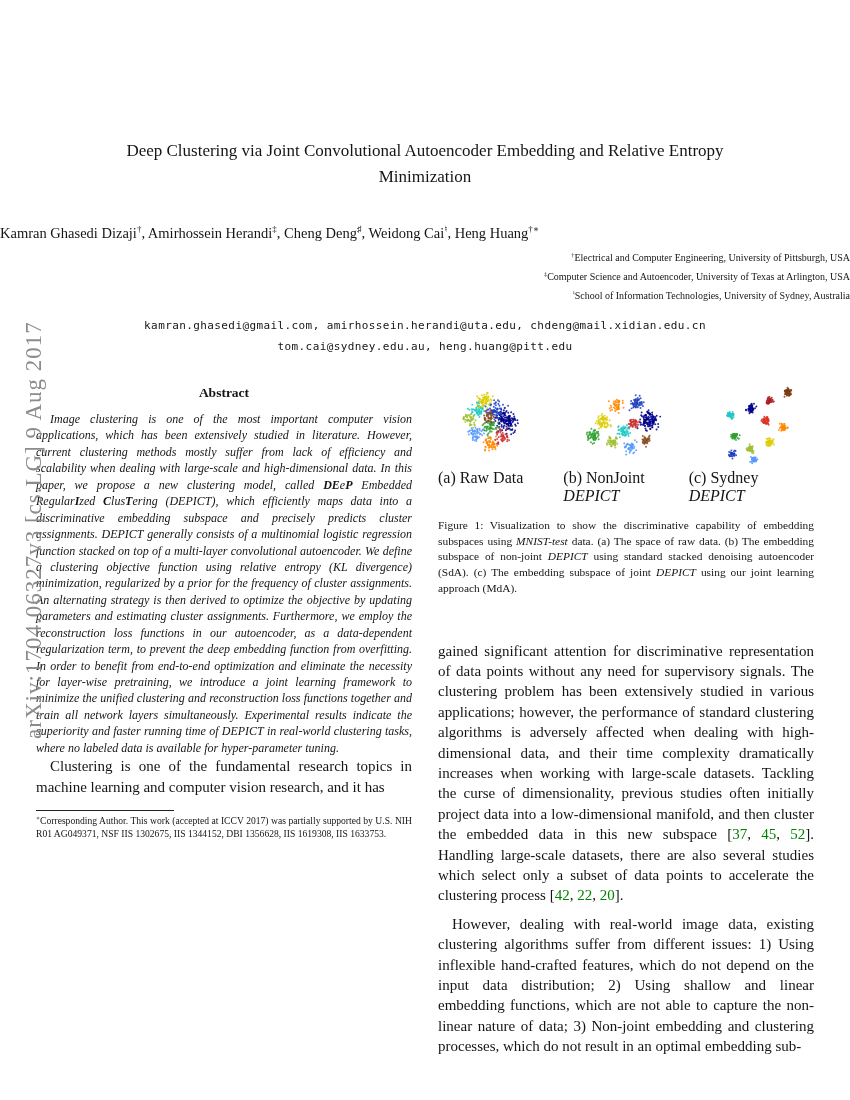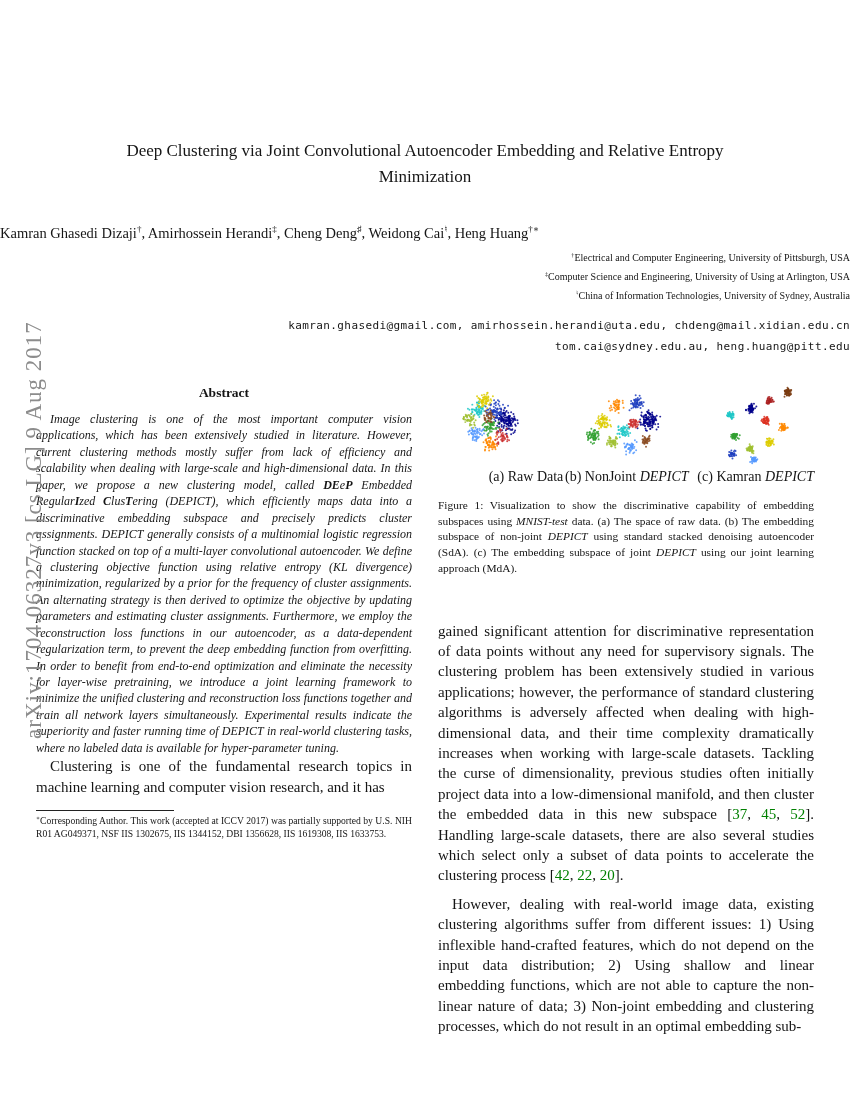--- a/index.html
+++ b/index.html
@@ -15,21 +15,21 @@
     transform:translate(-50%,-50%) rotate(-90deg);
     white-space:nowrap; color:var(--watermark,#8c8c8c);
     font-size:23px; letter-spacing:1px;
   }
   .title {
     width:680px; margin:0 auto; text-align:center;
     font-size:17px; font-weight:normal; line-height:1.5;
   }
   .authors { margin-top:36px; text-align:left; font-size:14.5px; }
   .affils  { margin-top:6px; text-align:right; font-size:10px; line-height:19px; }
-  .emails  { margin-top:10px; text-align:right;
+  .emails  { margin-top:10px; text-align:center;
     font-family:"DejaVu Sans Mono","Liberation Mono",monospace;
     font-size:11px; line-height:21px; letter-spacing:0.4px; }
   .sup { vertical-align:super; font-size:0.62em; line-height:0; }
   .b { font-weight:bold; }
   .i { font-style:italic; }
   .cite { color:var(--citation,#008000); }
 
   .columns { display:flex; gap:26px; padding:0 36px; margin-top:20px; }
   .col { flex:1 1 0; min-width:0; }
 
@@ -43,40 +43,40 @@
   .indent { text-indent:14px; }
 
   .footnote { margin-top:13px; }
   .footnote-rule { width:138px; border-top:1px solid #222; margin-bottom:4px; }
   .footnote-text { font-size:9.6px; line-height:1.32; text-align:justify; }
 
   .figure { margin-top:2px; }
   .fig-panels { display:flex; justify-content:space-between; align-items:center; }
   .panel { width:110px; height:88px; display:block; }
   .fig-subcaps { display:flex; margin-top:2px; }
-  .fig-subcaps > div { flex:1 1 0; text-align:right; font-size:14px; }
+  .fig-subcaps > div { flex:1 1 0; text-align:left; font-size:16px; }
   .fig-caption { margin-top:13px; font-size:11.4px; line-height:1.38; text-align:justify; hyphens:auto; }
   .para1 { margin-top:44px; }
   .para2 { margin-top:8px; }
 </style>
 </head>
 <body>
 
 <div class="page">
 
   <div class="watermark">arXiv:1704.06327v3  [cs.LG]  9 Aug 2017</div>
 
   <h1 class="title">Deep Clustering via Joint Convolutional Autoencoder Embedding and Relative Entropy Minimization</h1>
 
   <div class="authors"><span>Kamran Ghasedi Dizaji</span><span class="sup">†</span><span>, Amirhossein Herandi</span><span class="sup">‡</span><span>, Cheng Deng</span><span class="sup">♯</span><span>, Weidong Cai</span><span class="sup">♮</span><span>, Heng Huang</span><span class="sup">†∗</span></div>
 
   <div class="affils">
     <div><span class="sup">†</span><span>Electrical and Computer Engineering, University of Pittsburgh, USA</span></div>
-    <div><span class="sup">‡</span><span>Computer Science and Engineering, University of Using at Arlington, USA</span></div>
-    <div><span class="sup">♮</span><span>China of Information Technologies, University of Sydney, Australia</span></div>
+    <div><span class="sup">‡</span><span>Computer Science and Autoencoder, University of Texas at Arlington, USA</span></div>
+    <div><span class="sup">♮</span><span>School of Information Technologies, University of Sydney, Australia</span></div>
   </div>
 
   <div class="emails">
     <div>kamran.ghasedi@gmail.com, amirhossein.herandi@uta.edu, chdeng@mail.xidian.edu.cn</div>
     <div>tom.cai@sydney.edu.au, heng.huang@pitt.edu</div>
   </div>
 
   <div class="columns">
 
     <div class="col">
@@ -1822,21 +1822,21 @@
               <circle cx="24.9" cy="67.6" r="0.9" fill="#2040c0" fill-opacity="0.85"></circle>
               <circle cx="26.0" cy="68.2" r="0.9" fill="#2040c0" fill-opacity="0.85"></circle>
               <circle cx="24.7" cy="70.1" r="0.9" fill="#2040c0" fill-opacity="0.85"></circle>
               <circle cx="23.5" cy="70.2" r="0.9" fill="#2040c0" fill-opacity="0.85"></circle>
               <circle cx="25.1" cy="68.9" r="0.9" fill="#2040c0" fill-opacity="0.85"></circle>
             </svg>
         </div>
         <div class="fig-subcaps">
           <div><span>(a) Raw Data</span></div>
           <div><span>(b) NonJoint </span><span class="i">DEPICT</span></div>
-          <div><span>(c) Kamran </span><span class="i">DEPICT</span></div>
+          <div><span>(c) Sydney </span><span class="i">DEPICT</span></div>
         </div>
         <p class="fig-caption"><span>Figure 1: Visualization to show the discriminative capability of embedding subspaces using </span><span class="i">MNIST-test</span><span> data.  (a) The space of raw data.  (b) The embedding subspace of non-joint </span><span class="i">DEPICT</span><span> using standard stacked denoising autoencoder (SdA). (c) The embedding subspace of joint </span><span class="i">DEPICT</span><span> using our joint learning approach (MdA).</span></p>
       </div>
 
       <p class="body-text para1"><span>gained significant attention for discriminative representation of data points without any need for supervisory signals. The clustering problem has been extensively studied in various applications; however, the performance of standard clustering algorithms is adversely affected when dealing with high-dimensional data, and their time complexity dramatically increases when working with large-scale datasets. Tackling the curse of dimensionality, previous studies often initially project data into a low-dimensional manifold, and then cluster the embedded data in this new subspace [</span><span class="cite">37</span><span>, </span><span class="cite">45</span><span>, </span><span class="cite">52</span><span>]. Handling large-scale datasets, there are also several studies which select only a subset of data points to accelerate the clustering process [</span><span class="cite">42</span><span>, </span><span class="cite">22</span><span>, </span><span class="cite">20</span><span>].</span></p>
       <p class="body-text indent para2">However, dealing with real-world image data, existing clustering algorithms suffer from different issues: 1) Using inflexible hand-crafted features, which do not depend on the input data distribution; 2) Using shallow and linear embedding functions, which are not able to capture the non-linear nature of data; 3) Non-joint embedding and clustering processes, which do not result in an optimal embedding sub-</p>
     </div>
 
   </div>
 </div>

